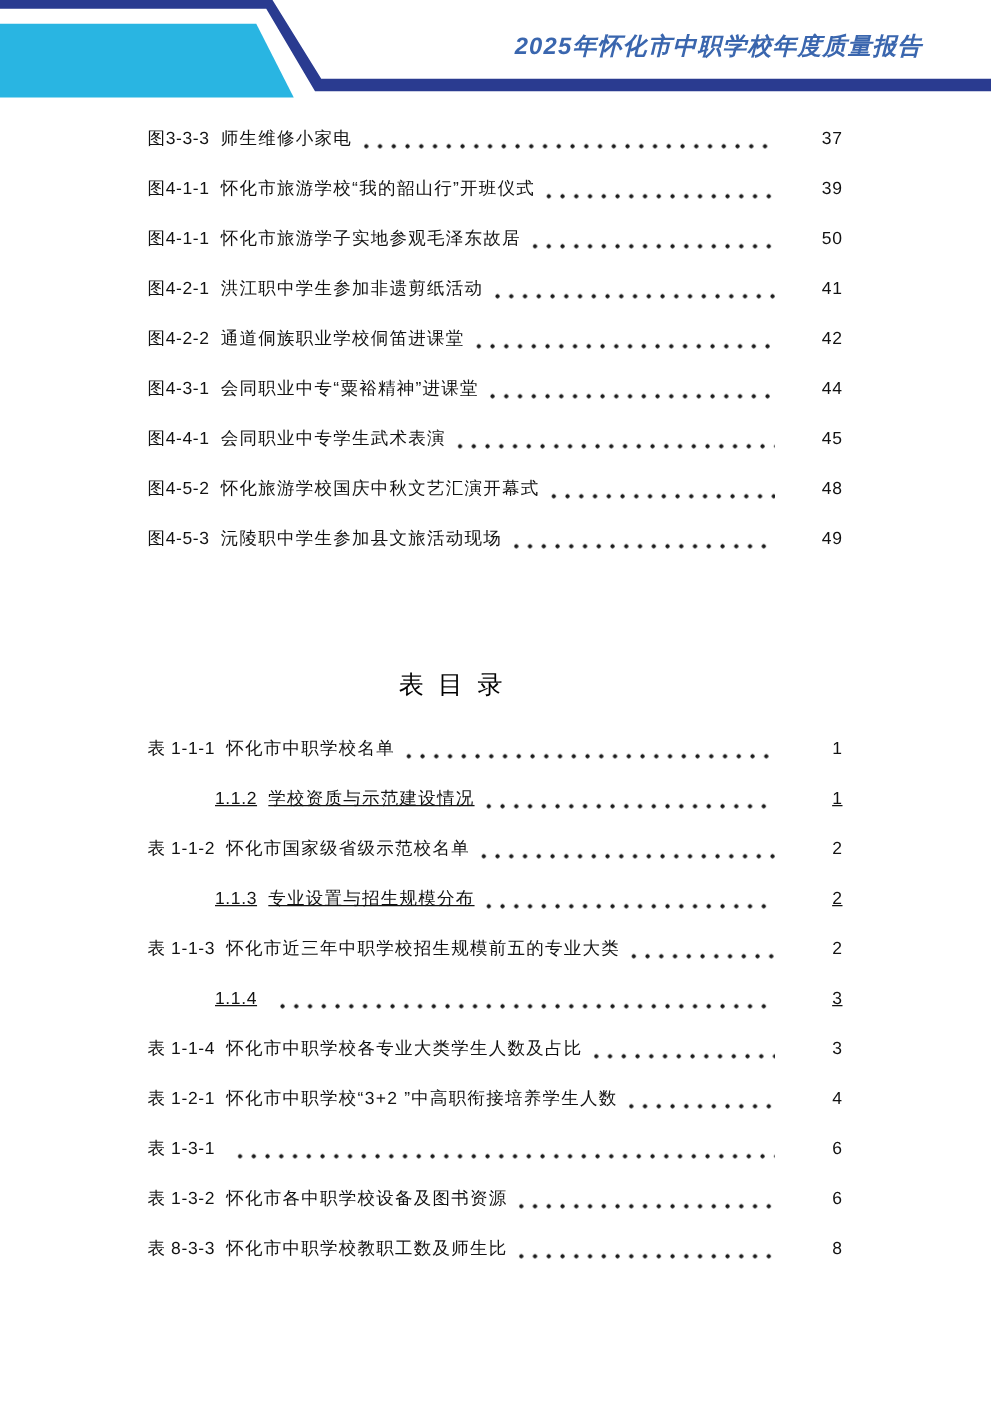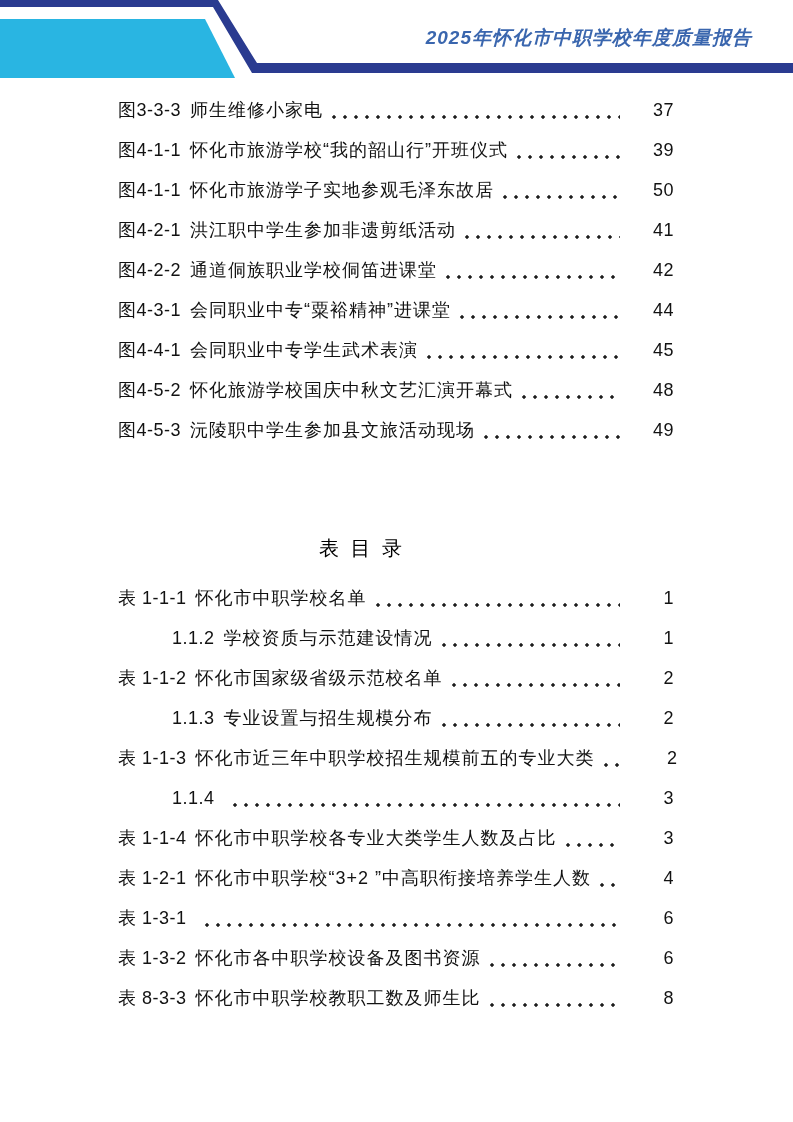--- a/index.html
+++ b/index.html
@@ -11,21 +11,21 @@
     overflow: hidden;
     font-family: "Liberation Sans", "DejaVu Sans", sans-serif;
     color: #121212;
   }
 
   
   .hdr-svg { position: absolute; top: 0; left: 0; display: block; }
   .hdr-title {
     position: absolute;
     top: 26px;
-    left: 16px;
+    left: 2px;
     width: 736px;
     text-align: right;
     font-size: 19px;
     line-height: 24px;
     font-weight: bold;
     font-style: italic;
     letter-spacing: 1px;
     color: #3a66ae;
     white-space: nowrap;
   }
@@ -38,24 +38,24 @@
   }
   .toc.figures { top: 88px; }
   .toc.tables  { top: 576px; }
 
   .row {
     display: flex;
     align-items: flex-end;
     height: 40px;
     box-sizing: border-box;
     padding-bottom: 7px;
-    font-size: 18px;
+    font-size: 14px;
     line-height: 21px;
   }
-  .row.indent { padding-left: 54px; }
+  .row.indent { padding-left: 54px; text-decoration: underline; }
 
   .lbl { white-space: pre; margin-right: 9px; letter-spacing: 0.5px; }
   .ttl { white-space: nowrap; letter-spacing: 1px; }
 
   .leader {
     flex: 1;
     height: 4px;
     margin: 0 6px 2px 9px;
     background-image: radial-gradient(circle at 2px 2px, #1c1c1c 1.45px, rgba(0,0,0,0) 1.9px);
     background-size: 11px 4px;

